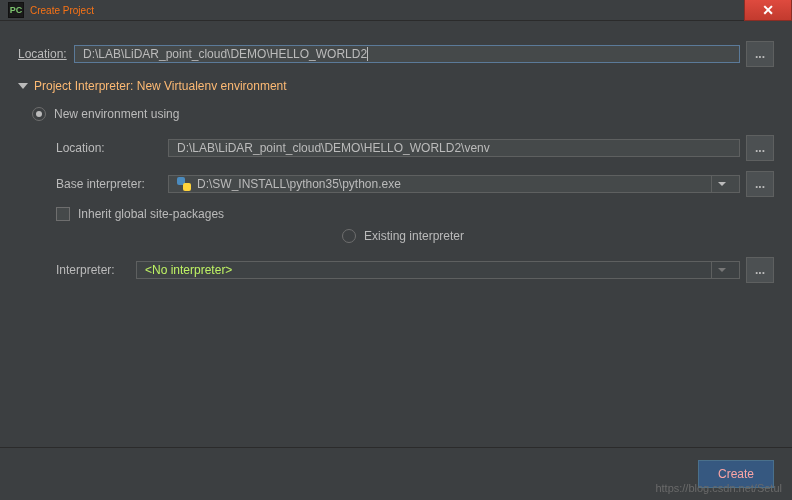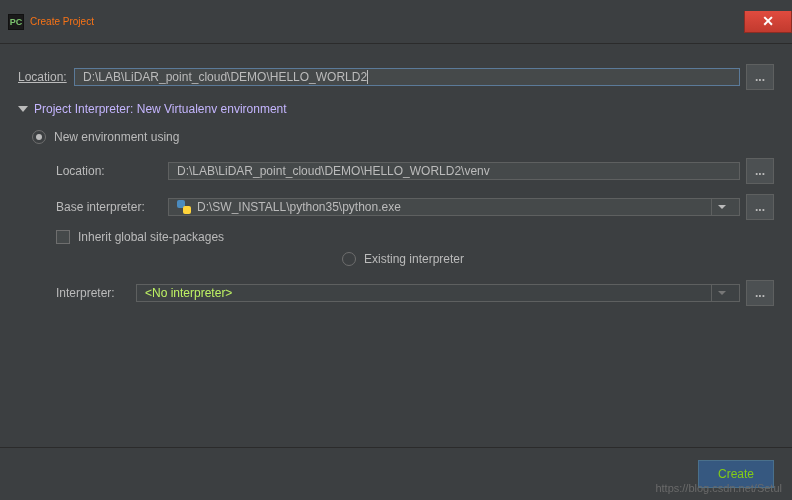--- a/index.html
+++ b/index.html
@@ -4,21 +4,21 @@
 <style>
 * { margin: 0; padding: 0; box-sizing: border-box; }
 body {
   width: 792px; height: 500px;
   background: #3c3f41;
   font-family: "Segoe UI", Tahoma, sans-serif;
   font-size: 12px; color: #bbbbbb;
   overflow: hidden; position: relative;
 }
 .titlebar {
-  height: 44px; background: #3c3f41;
+  height: 21px; background: #3c3f41;
   border-bottom: 1px solid #2b2b2b;
   display: flex; align-items: center;
   padding-left: 8px;
 }
 .titlebar .pc-icon {
   width: 16px; height: 16px;
   background: #1a1a1a;
   border: 1px solid #111;
   display: inline-flex;
   align-items: center; justify-content: center;
@@ -53,21 +53,21 @@
   width: 28px; height: 26px;
   margin-left: 6px;
   background: #4c5052;
   border: 1px solid #5e6060;
   color: #bbbbbb; cursor: pointer;
   display: flex; align-items: center; justify-content: center;
   font-weight: bold;
 }
 .section-header {
   display: flex; align-items: center;
-  color: #c4b5fd; font-size: 12px;
+  color: #fdba74; font-size: 12px;
   margin: 6px 0 14px 0; cursor: pointer;
 }
 .section-header .tri {
   width: 0; height: 0;
   border-left: 5px solid transparent;
   border-right: 5px solid transparent;
   border-top: 6px solid #bbbbbb;
   margin-right: 6px;
 }
 .radio-row {
@@ -133,21 +133,21 @@
   position: absolute; bottom: 0; left: 0; right: 0;
   border-top: 1px solid #2b2b2b;
   padding: 12px 18px;
   display: flex; justify-content: flex-end;
   background: #3c3f41;
 }
 .create-btn {
   width: 76px; height: 28px;
   background: #365880;
   border: 1px solid #4a708b;
-  color: #84cc16; cursor: pointer;
+  color: #fca5a5; cursor: pointer;
   font-family: inherit; font-size: 12px;
 }
 .watermark {
   position: absolute; right: 10px; bottom: 6px;
   color: #6a6a6a; font-size: 11px;
   pointer-events: none;
 }
 .cursor-bar {
   display: inline-block; width: 1px; height: 14px;
   background: #bbbbbb; vertical-align: middle;

